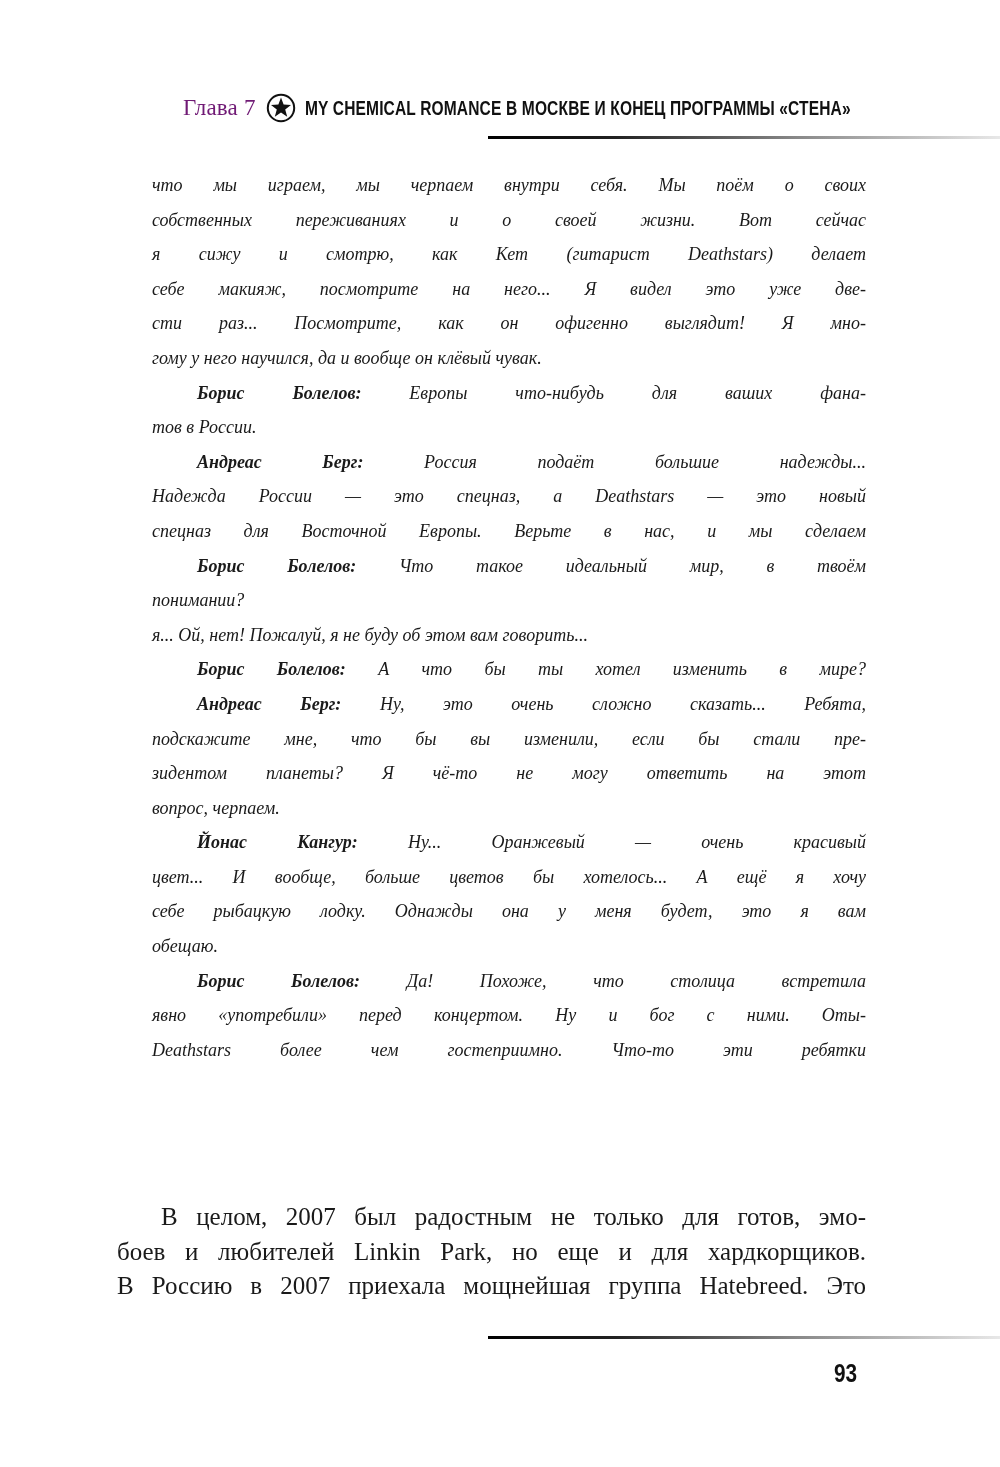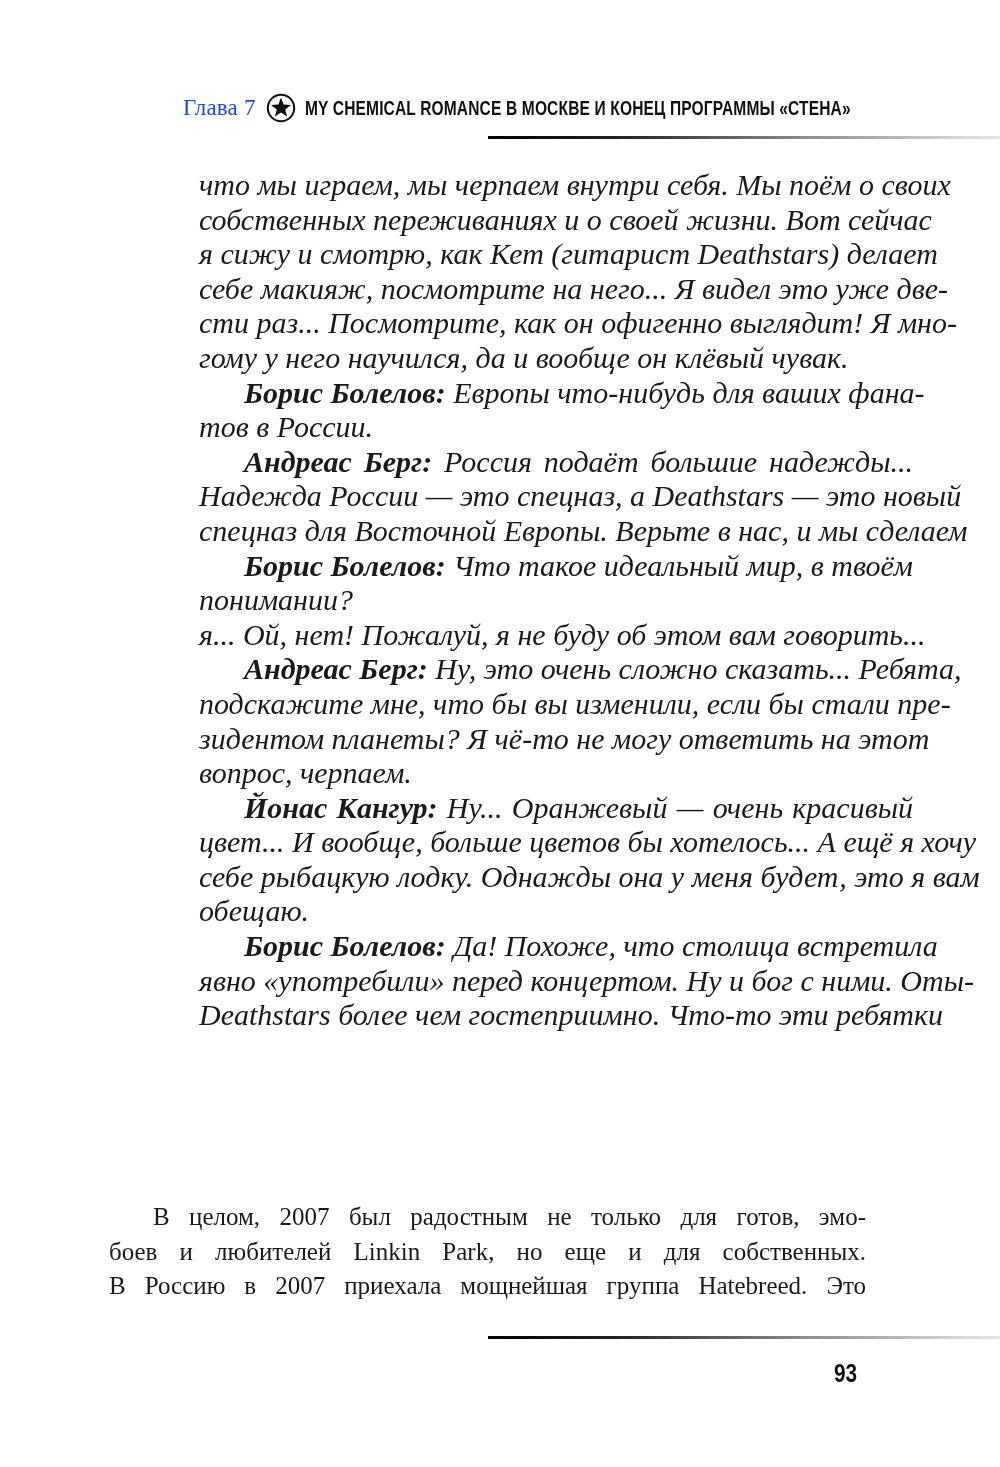--- a/index.html
+++ b/index.html
@@ -1,30 +1,30 @@
 <!DOCTYPE html>
 <html><head>
 <meta charset="utf-8">
 <style>
   html, body { margin: 0; padding: 0; background: #ffffff; }
   body { width: 1000px; height: 1467px; position: relative; overflow: hidden; color: #1a1a1a; }
   .header { position: absolute; left: 183px; top: 88px; height: 40px; display: flex; align-items: center; white-space: nowrap; }
-  .chapter { font-family: "Liberation Serif", serif; font-size: 23px; color: #1d4ed8; letter-spacing: 0.2px; }
+  .chapter { font-family: "Liberation Serif", serif; font-size: 23px; color: #701a75; letter-spacing: 0.2px; }
   .star-wrap { width: 30px; height: 30px; margin: 0 9px 0 10px; display: inline-block; }
   .chapter-title { font-family: "Liberation Sans", sans-serif; font-weight: bold; font-size: 21px; transform: scaleX(0.74); transform-origin: left center; letter-spacing: 0.2px; color: #111; }
   .rule { position: absolute; height: 3px; background: linear-gradient(to right, #000 0%, #222 25%, #888 60%, #e8e8e8 100%); }
   .rule.top { left: 488px; top: 136px; width: 512px; }
   .rule.bottom { left: 488px; top: 1336px; width: 512px; }
-  .text { position: absolute; left: 152px; top: 168px; width: 714px; font-family: "Liberation Serif", serif; font-size: 30px; line-height: 34.6px; text-align: justify; margin-left: 47px; }
+  .text { position: absolute; left: 152px; top: 168px; width: 714px; font-family: "Liberation Serif", serif; font-size: 18px; line-height: 34.6px; text-align: justify; }
   .line { display: block; height: 34.6px; white-space: nowrap; text-align-last: justify; text-align: justify; }
   .line.last { text-align-last: left; }
   .it { font-style: italic; }
   .ind { padding-left: 45px; }
   .spk { font-weight: bold; font-style: italic; }
-  .plain { font-style: normal; }
+  .plain { font-style: normal; margin-left: 8px; }
   .plain-block { position: absolute; left: 109px; top: 1200px; width: 757px; font-family: "Liberation Serif", serif; font-size: 25px; line-height: 34.6px; }
   .page-num { position: absolute; left: 834px; top: 1358px; font-family: "Liberation Sans", sans-serif; font-weight: bold; font-size: 26px; transform: scaleX(0.8); transform-origin: left center; color: #111; }
 </style>
 </head>
 <body>
 
 <div class="header">
   <span class="chapter">Глава 7</span>
   <span class="star-wrap">
     <svg width="30" height="30" viewBox="0 0 30 30">
@@ -45,34 +45,35 @@
     <span class="line it"><span>сти раз... Посмотрите, как он офигенно выглядит! Я мно-</span></span>
     <span class="line it last"><span>гому у него научился, да и вообще он клёвый чувак.</span></span>
     <span class="line it ind"><span class="spk">Борис Болелов:</span><span> Европы что-нибудь для ваших фана-</span></span>
     <span class="line it last"><span>тов в России.</span></span>
     <span class="line it ind"><span class="spk">Андреас Берг:</span><span> Россия подаёт большие надежды...</span></span>
     <span class="line it"><span>Надежда России — это спецназ, а Deathstars — это новый</span></span>
     <span class="line it"><span>спецназ для Восточной Европы. Верьте в нас, и мы сделаем</span></span>
     <span class="line it ind"><span class="spk">Борис Болелов:</span><span> Что такое идеальный мир, в твоём</span></span>
     <span class="line it last"><span>понимании?</span></span>
     <span class="line it last"><span>я... Ой, нет! Пожалуй, я не буду об этом вам говорить...</span></span>
+    <span class="line it ind"><span class="spk">Борис Болелов:</span><span> А что бы ты хотел изменить в мире?</span></span>
     <span class="line it ind"><span class="spk">Андреас Берг:</span><span> Ну, это очень сложно сказать... Ребята,</span></span>
     <span class="line it"><span>подскажите мне, что бы вы изменили, если бы стали пре-</span></span>
     <span class="line it"><span>зидентом планеты? Я чё-то не могу ответить на этот</span></span>
     <span class="line it last"><span>вопрос, черпаем.</span></span>
     <span class="line it ind"><span class="spk">Йонас Кангур:</span><span> Ну... Оранжевый — очень красивый</span></span>
     <span class="line it"><span>цвет... И вообще, больше цветов бы хотелось... А ещё я хочу</span></span>
     <span class="line it"><span>себе рыбацкую лодку. Однажды она у меня будет, это я вам</span></span>
     <span class="line it last"><span>обещаю.</span></span>
     <span class="line it ind"><span class="spk">Борис Болелов:</span><span> Да! Похоже, что столица встретила</span></span>
     <span class="line it"><span>явно «употребили» перед концертом. Ну и бог с ними. Оты-</span></span>
     <span class="line it"><span>Deathstars более чем гостеприимно. Что-то эти ребятки</span></span>
   </div>
 
 <div class="plain-block" id="body">
     <span class="line plain" style="padding-left: 44px;">В целом, 2007 был радостным не только для готов, эмо-</span>
-    <span class="line plain">боев и любителей Linkin Park, но еще и для собственных.</span>
+    <span class="line plain">боев и любителей Linkin Park, но еще и для хардкорщиков.</span>
     <span class="line plain">В Россию в 2007 приехала мощнейшая группа Hatebreed. Это</span>
   </div>
 
 <div class="rule bottom"></div>
 
 <div class="page-num">93</div>
 
 </body></html>

